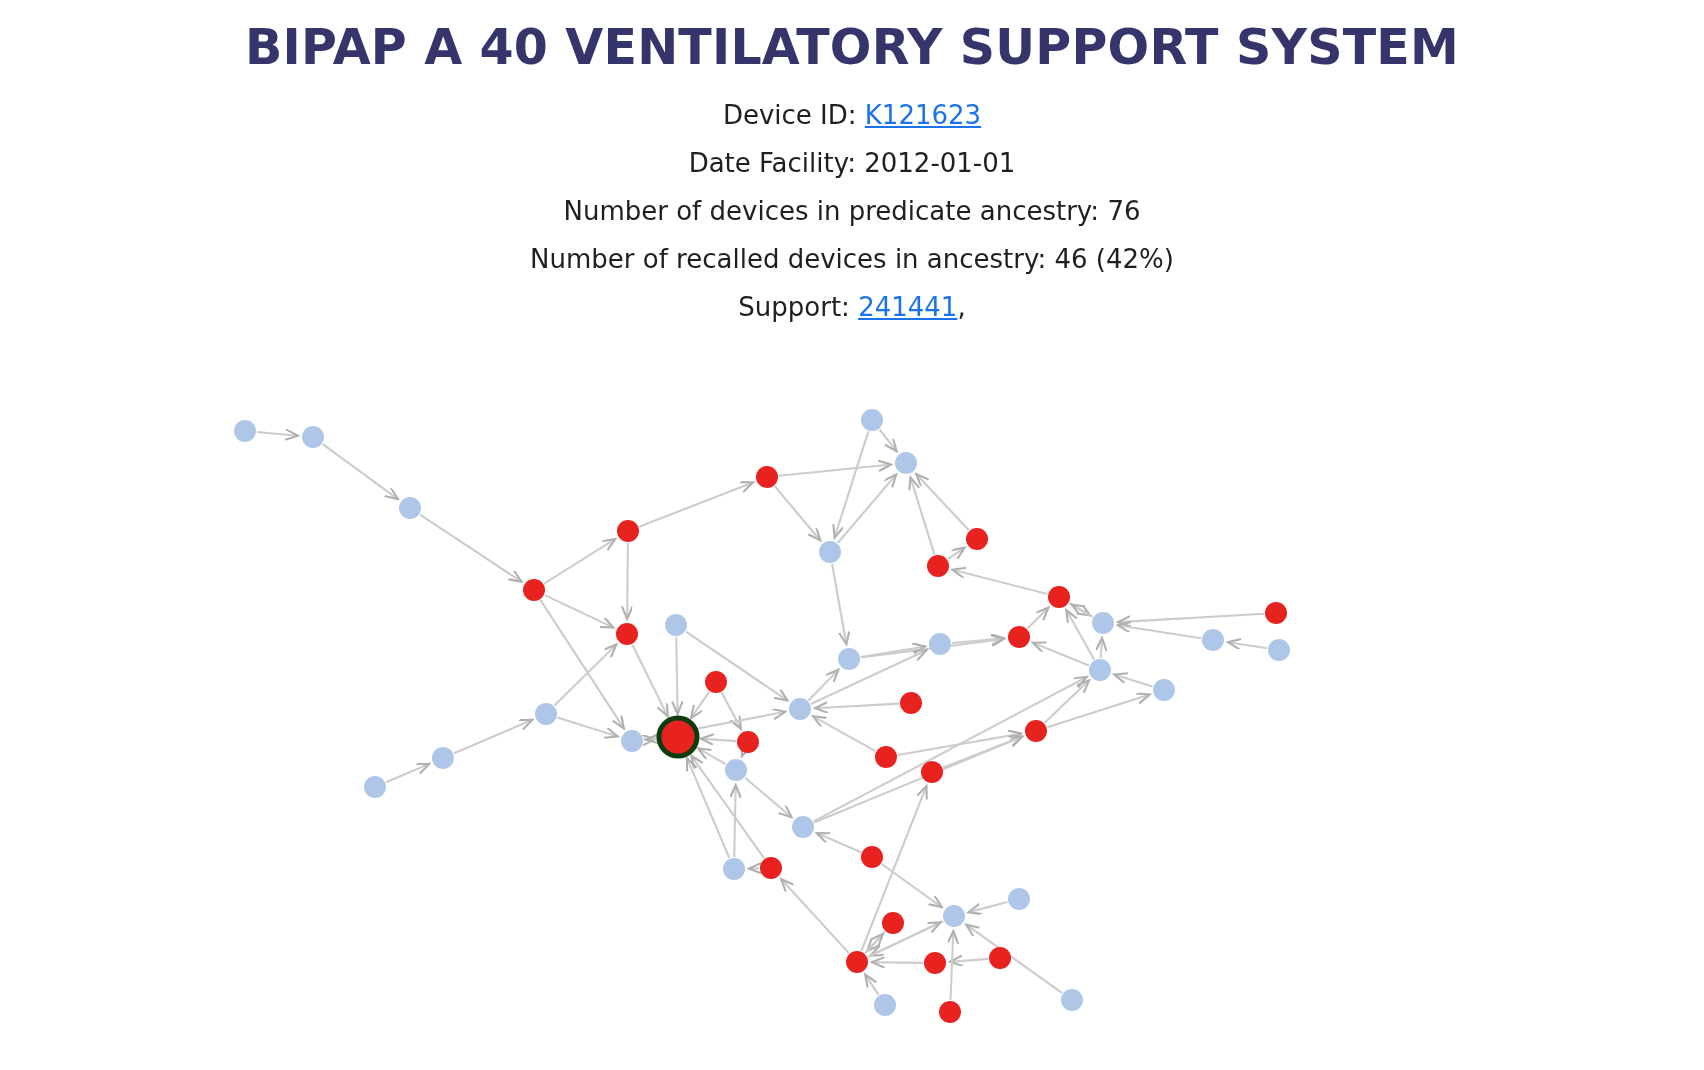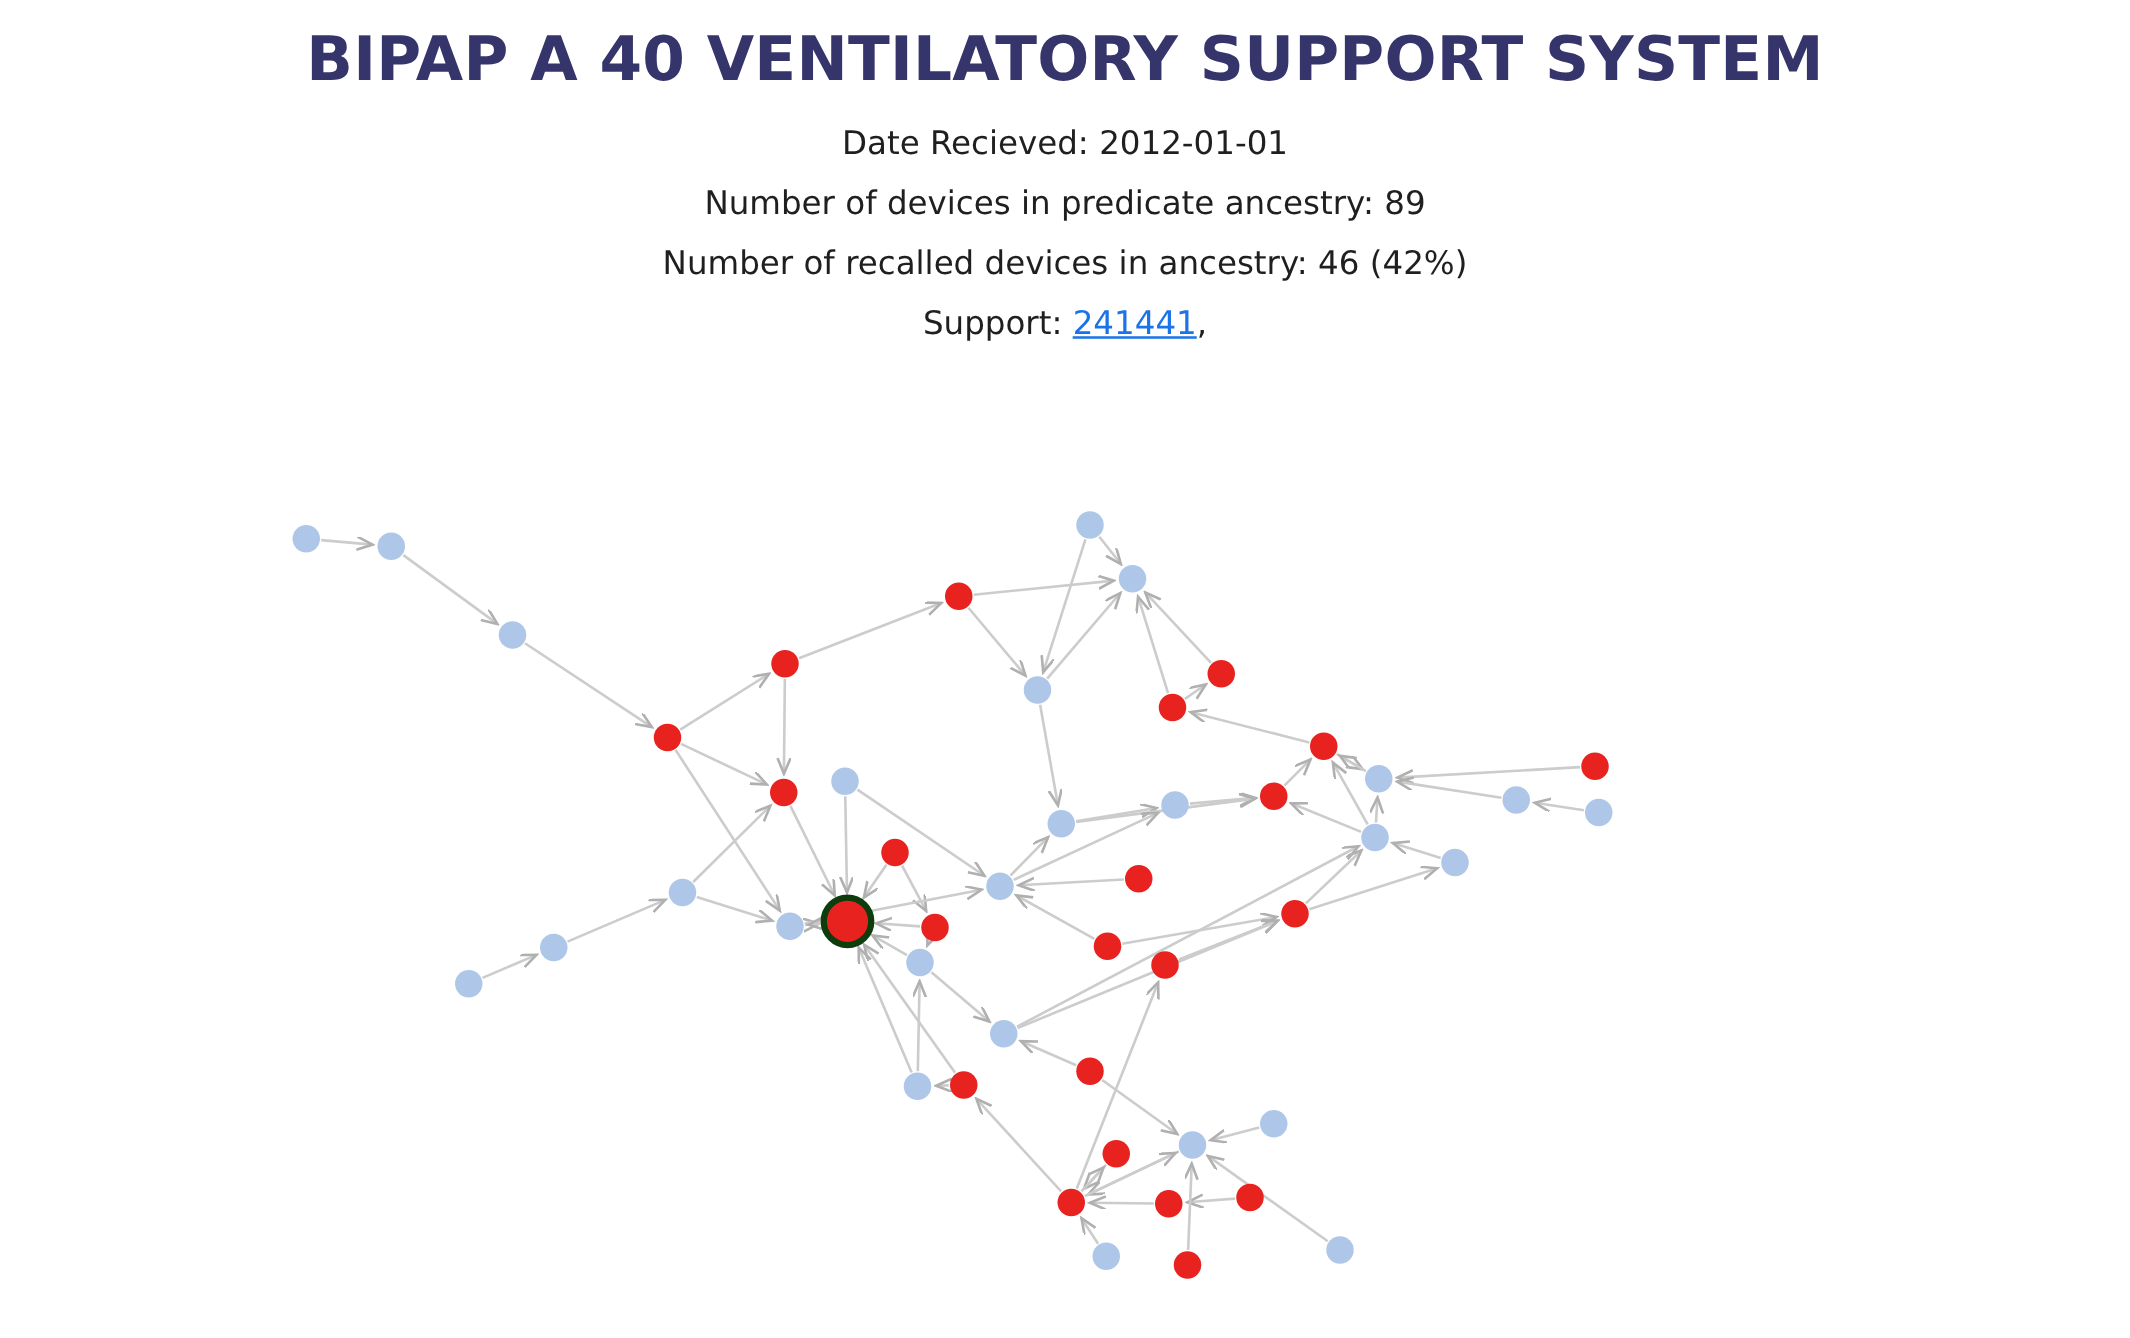--- a/index.html
+++ b/index.html
@@ -60,27 +60,30 @@
 </style>
 </head>
 <body>
 
 <div id="page">
 
   <div class="header">
 
     <h1 class="page-title">BIPAP A 40 VENTILATORY SUPPORT SYSTEM</h1>
 
-
     <div class="meta-line">
-      <span>Date Recieved: </span><span>2012-01-01</span>
+      <span>Device ID: </span><a class="link">K121623</a>
     </div>
 
-
-    <div class="meta-line">Number of devices in predicate ancestry: 89</div>
+    <div class="meta-line">
+      <span>Date Facility: </span><span>2012-01-01</span>
+    </div>
+
+
+    <div class="meta-line">Number of devices in predicate ancestry: 76</div>
 
     <div class="meta-line">Number of recalled devices in ancestry: 46 (42%)</div>
 
     <div class="meta-line">
       <span>Support: </span><a class="link">241441</a><span>,</span>
     </div>
 
   </div>
 
   <div class="graph-wrap">

